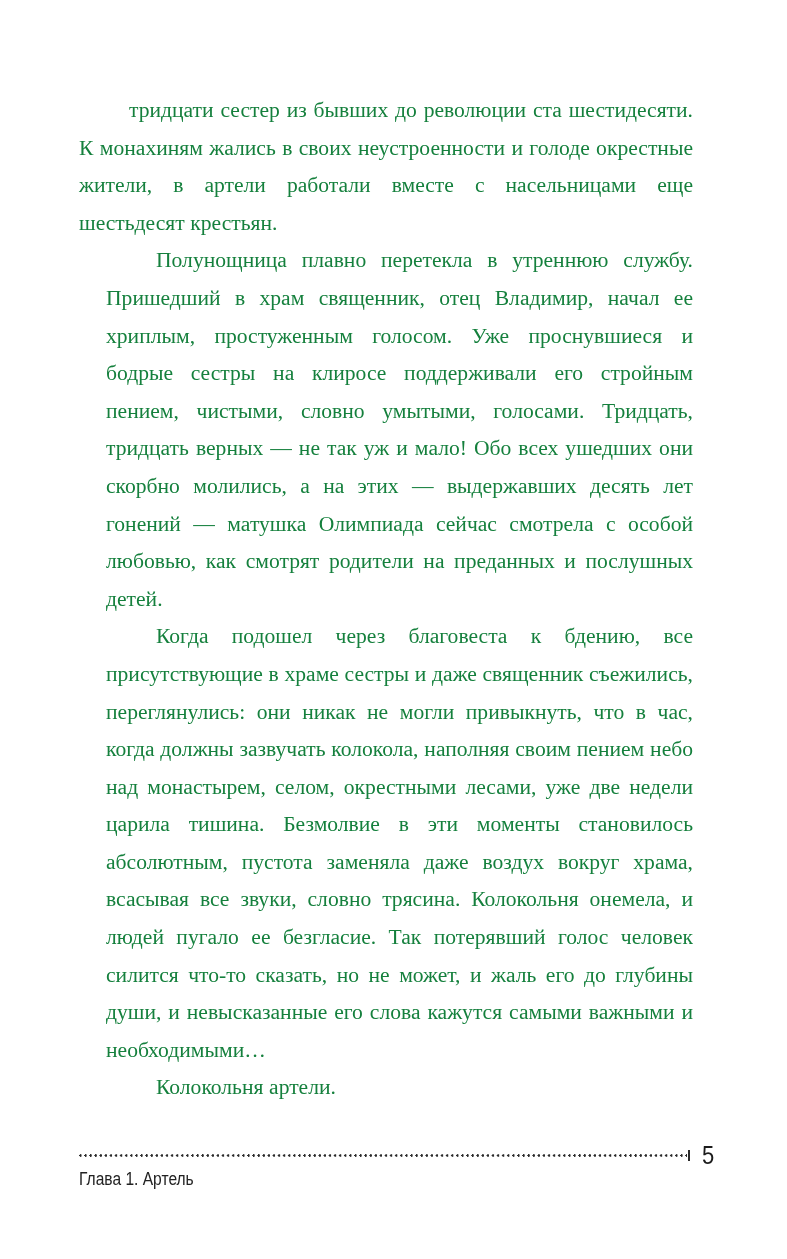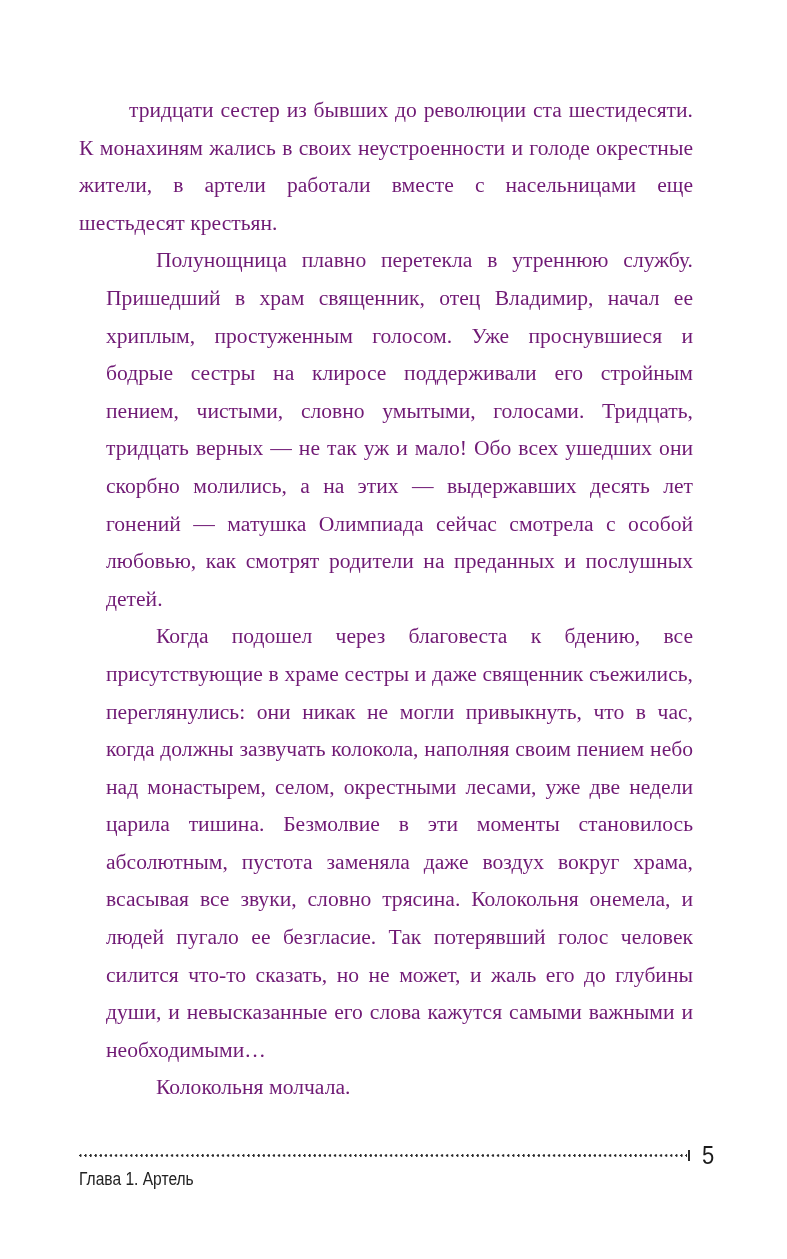--- a/index.html
+++ b/index.html
@@ -20,21 +20,21 @@
     position: absolute;
     left: 79px;
     top: 92px;
     width: 614px;
   }
   .para {
     margin: 0;
     font-family: "Liberation Serif", "DejaVu Serif", serif;
     font-size: 21.6px;
     line-height: 37.6px;
-    color: #701a75;
+    color: #15803d;
     text-align: justify;
     text-justify: inter-word;
     text-indent: 50px;
     -webkit-hyphens: none;
     hyphens: none;
     word-spacing: 0.01em;
   }
   .para + .para {
     margin-top: 0;
     margin-left: 27px;
@@ -100,21 +100,21 @@
 </style>
 </head>
 <body>
 
 <div class="page">
 
   <div class="text-column">
     <p class="para">тридцати сестер из бывших до революции ста шестидесяти. К монахиням жались в своих неустроенности и голоде окрестные жители, в артели работали вместе с насельницами еще шестьдесят крестьян.</p>
     <p class="para">Полунощница плавно перетекла в утреннюю службу. Пришедший в храм священник, отец Владимир, начал ее хриплым, простуженным голосом. Уже проснувшиеся и бодрые сестры на клиросе поддерживали его стройным пением, чистыми, словно умытыми, голосами. Тридцать, тридцать верных — не так уж и мало! Обо всех ушедших они скорбно молились, а на этих — выдержавших десять лет гонений — матушка Олимпиада сейчас смотрела с особой любовью, как смотрят родители на преданных и послушных детей.</p>
     <p class="para">Когда подошел через благовеста к бдению, все присутствующие в храме сестры и даже священник съежились, переглянулись: они никак не могли привыкнуть, что в час, когда должны зазвучать колокола, наполняя своим пением небо над монастырем, селом, окрестными лесами, уже две недели царила тишина. Безмолвие в эти моменты становилось абсолютным, пустота заменяла даже воздух вокруг храма, всасывая все звуки, словно трясина. Колокольня онемела, и людей пугало ее безгласие. Так потерявший голос человек силится что-то сказать, но не может, и жаль его до глубины души, и невысказанные его слова кажутся самыми важными и необходимыми…</p>
-    <p class="para">Колокольня молчала.</p>
+    <p class="para">Колокольня артели.</p>
   </div>
 
   <div class="footer">
     <div class="footer-rule-wrap">
       <div class="footer-dots"></div>
       <div class="footer-tick"></div>
     </div>
     <div class="page-number">5</div>
     <div class="chapter-label">Глава 1. Артель</div>
   </div>

